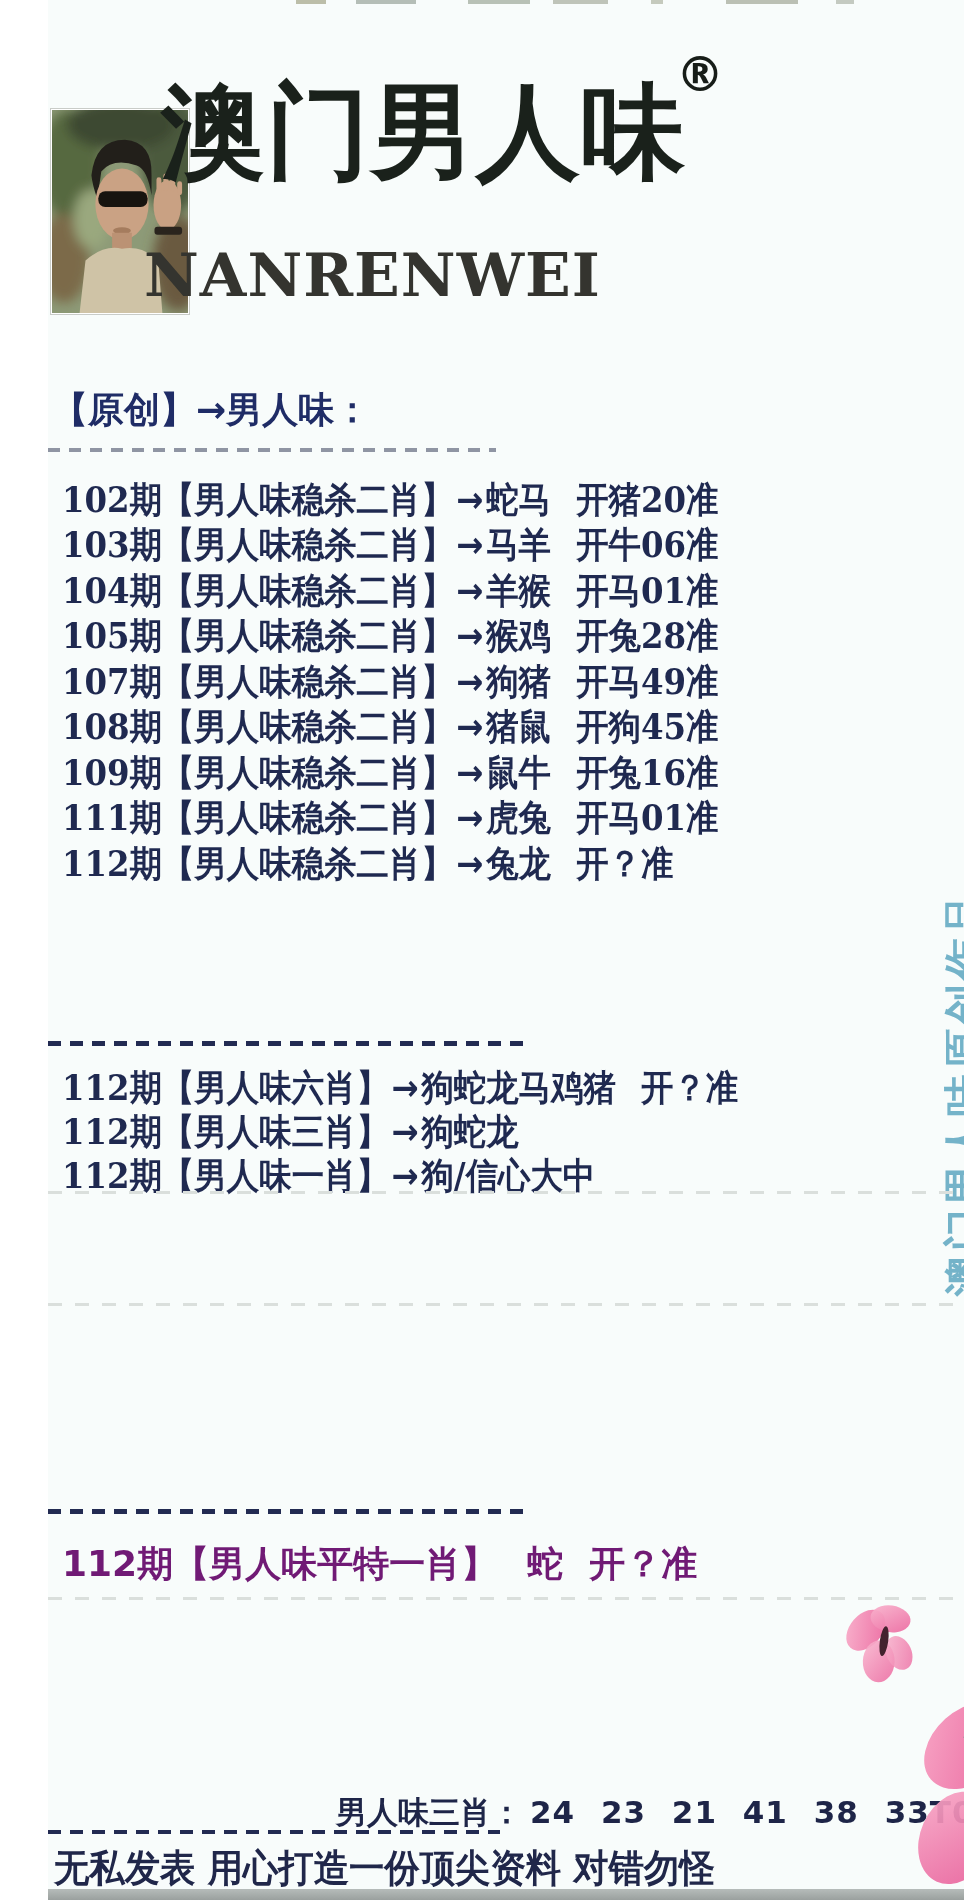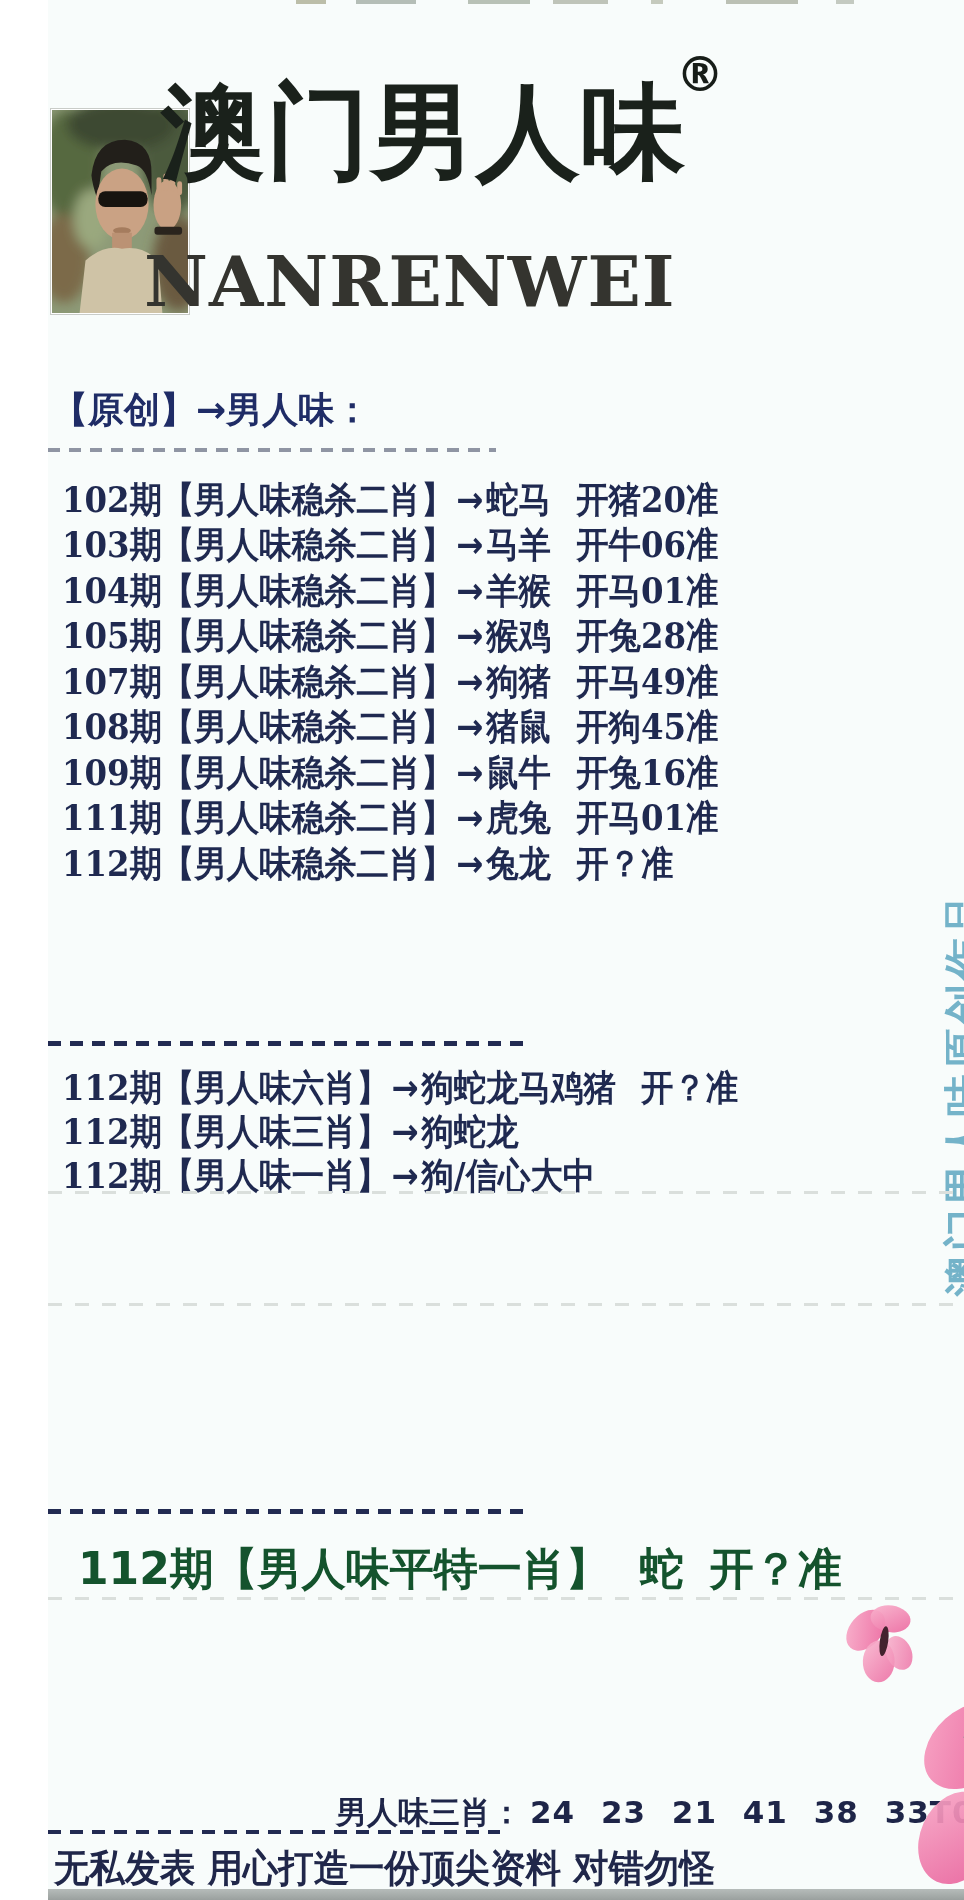--- a/index.html
+++ b/index.html
@@ -9,21 +9,21 @@
     position:relative; width:964px; height:1900px;
     background:#f8fcfb; overflow:hidden;margin-left:48px;
   }
   .abs { position:absolute; }
 
   
   .photo-frame { left:2px; top:108px; width:140px; height:207px; background:#fff; border:1px solid #c9ccc8; padding:1px; }
   .photo-frame svg { display:block; width:100%; height:100%; }
   .main-title { left:113px; top:64px; font-size:104px; font-weight:bold; color:#1a211b; letter-spacing:1px; white-space:nowrap; }
   .reg-mark { left:628px; top:46px; font-size:48px; font-weight:bold; color:#171d18; }
-  .subtitle { left:96px; top:240px; font-size:70px; font-weight:bold; color:#34342f;
+  .subtitle { left:96px; top:240px; font-size:60px; font-weight:bold; color:#34342f;
     font-family:"DejaVu Serif","Liberation Serif",serif; letter-spacing:1px; filter:blur(0.5px); white-space:nowrap; }
 
   
   .intro { left:4px; top:386px; font-size:36px; font-weight:bold; color:#1f2c66; white-space:nowrap; }
 
   
   .rule { height:4px; }
   .dash-grey  { background:repeating-linear-gradient(90deg,#8f95a3 0 12px,transparent 12px 21px); }
   .dash-navy  { height:5px; background:repeating-linear-gradient(90deg,#222b52 0 13px,transparent 13px 22px); }
   .dash-faint { height:3px; background:repeating-linear-gradient(90deg,#dadfdc 0 14px,transparent 14px 27px); }
@@ -31,21 +31,21 @@
   
   .p-row {
     left:14px; font-family:"DejaVu Serif","Liberation Serif",serif;
     font-weight:bold; color:#1f2950; font-size:36px; white-space:nowrap;
     transform:scaleX(0.9); transform-origin:0 50%;
   }
   .p-row .arrow { font-family:"DejaVu Sans","Liberation Sans",sans-serif; padding:0 3px; }
   .p-row .res { margin-left:28px; }
 
   
-  .sans-row { left:30px; font-size:44px; font-weight:bold; color:#14532d; white-space:nowrap; }
+  .sans-row { left:14px; font-size:36px; font-weight:bold; color:#701a75; white-space:nowrap; }
   .sans-row .pick2 { margin-left:30px; }
   .sans-row .res2 { margin-left:26px; }
 
   .lastdraw { left:288px; top:1792px; font-size:31px; font-weight:bold; color:#1e2548; white-space:nowrap; }
   .lastdraw .nums { margin-left:8px; word-spacing:14px; letter-spacing:1px; }
   .slogan { left:6px; top:1843px; font-size:38px; font-weight:bold; color:#20274a; white-space:nowrap; transform:scaleX(0.93); transform-origin:0 50%; }
 
   
   .v-mark { left:888px; top:898px; width:60px; height:392px; }
   .v-mark span {

